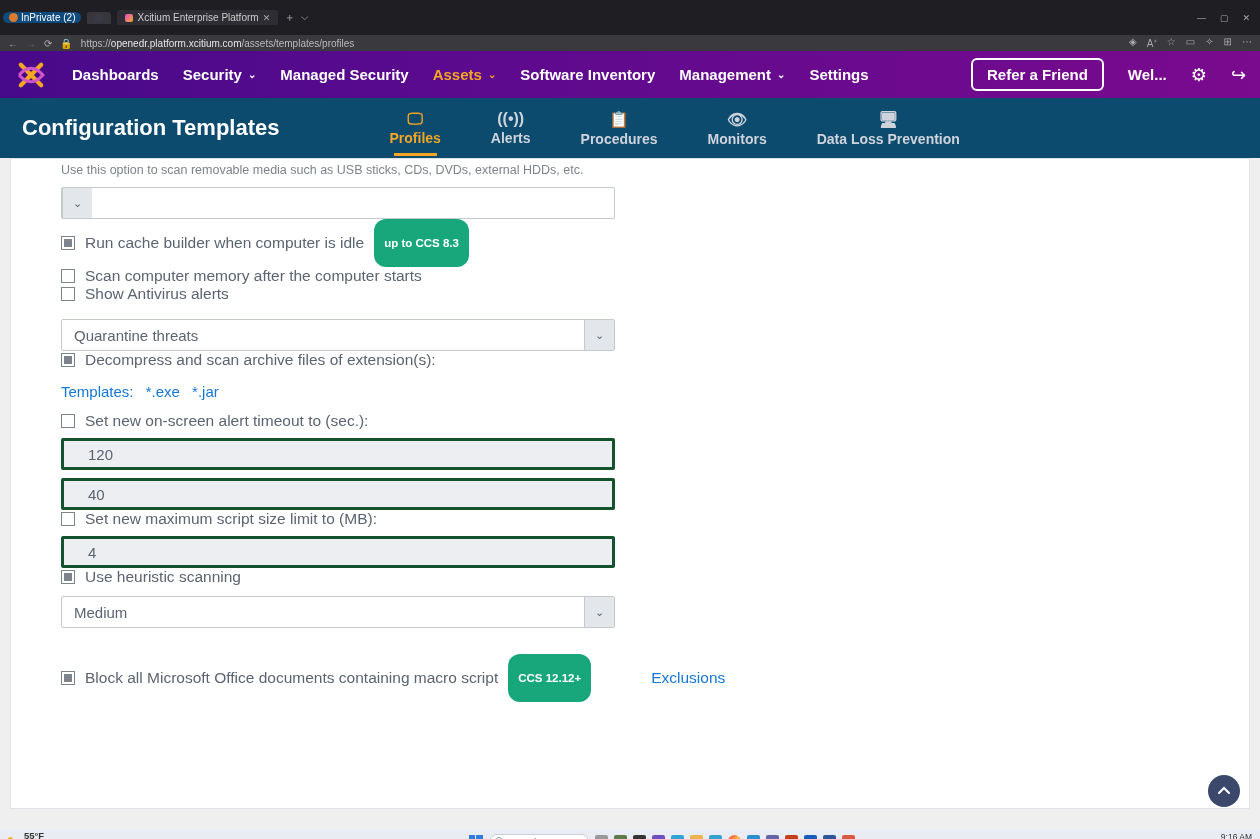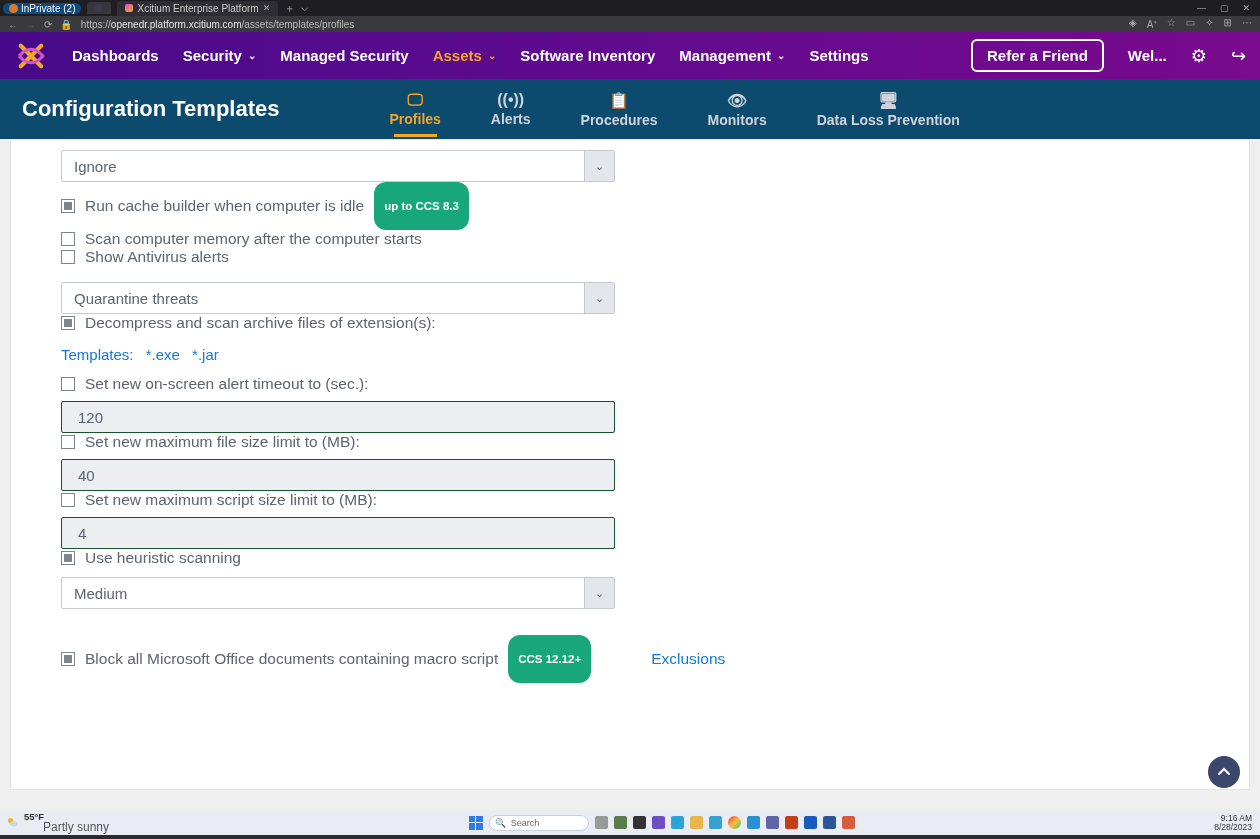--- a/index.html
+++ b/index.html
@@ -1,19 +1,19 @@
 <!DOCTYPE html>
 <html><head>
 <meta charset="utf-8">
 <style>
 * { margin: 0; padding: 0; box-sizing: border-box; font-family: "Segoe UI", Arial, sans-serif; }
 html, body { width: 1260px; height: 839px; overflow: hidden; background: #2a2a2a; }
 
 
-.titlebar { height: 16px; background: #1f1f23; display: flex; align-items: center; color: #ccc; font-size: 10px; }
+.titlebar { height: 35px; background: #1f1f23; display: flex; align-items: center; color: #ccc; font-size: 10px; }
 .titlebar .inprivate { background: #0f4a7d; color: #fff; border-radius: 9px; padding: 0 6px; margin-left: 3px; display: flex; align-items: center; gap: 3px; }
 .titlebar .inprivate .avatar { width: 9px; height: 9px; background: #d97a2e; border-radius: 50%; }
 .titlebar .tab { display: flex; align-items: center; gap: 4px; background: #36363c; padding: 2px 8px; margin-left: 6px; border-radius: 3px 3px 0 0; }
 .titlebar .tab .favicon { width: 8px; height: 8px; border-radius: 2px; }
 .titlebar .tab.notepad .favicon { background: #3a3a44; }
 .titlebar .tab.xcitium .favicon { background: linear-gradient(135deg,#e04ecb,#f5a623); }
 .titlebar .tab.xcitium { background: #2d2d33; }
 .titlebar .tab .close { color: #aaa; font-size: 9px; }
 .titlebar .newtab { margin-left: 6px; color: #aaa; font-size: 11px; }
 .titlebar .spacer { flex: 1; }
@@ -57,21 +57,21 @@
 .row { display:flex; align-items:center; gap:10px; }
 .chk { width:14px; height:14px; border:1.6px solid #7d848c; background:#fff; display:inline-flex; align-items:center; justify-content:center; cursor:pointer; flex-shrink:0;}
 .chk.indet::after { content:""; width:8px; height:8px; background:#7d848c; }
 .lbl { color:#5b6470; font-size:15.5px; }
 .badge { background:#18a77b; color:#fff; font-size:11.5px; font-weight:700; border-radius:12px; padding:18px 10px; }
 
 .ext-line { margin-top: 14px; font-size:15px; }
 .ext-line .k { color:#1577d6; }
 .ext-line .v { color:#1577d6; margin-left:8px; }
 
-.num-field { width:554px; height:32px; background:#eceef1; border:1px solid #14532d; border-radius:2px; padding:0 16px; color:#5b6470; font-size:15px; display:flex; align-items:center; margin-top:8px; }
+.num-field { width:554px; height:32px; background:#eceef1; border:3px solid #14532d; border-radius:2px; padding:0 24px; color:#5b6470; font-size:15px; display:flex; align-items:center; margin-top:8px; }
 
 .link { color:#1577d6; font-size:15.5px; cursor:pointer; margin-left:50px;}
 
 .row-tight { margin-top: 12px; }
 
 .scroll-top { position:absolute; right:20px; bottom:22px; width:32px; height:32px; border-radius:50%; background:#3b486c; color:#fff; display:flex; align-items:center; justify-content:center; font-size:14px; cursor:pointer;}
 
 
 .taskbar { height:25px; background:#e9edf3; display:flex; align-items:center; color:#333; font-size:10px; }
 .taskbar .weather { display:flex; align-items:center; gap:5px; padding-left:6px;}
@@ -193,22 +193,22 @@
     <div class="sub-tab">
         <span class="ic">🖥</span>
         <span>Data Loss Prevention</span>
       </div>
   </div>
 </div>
 
 <div class="page-wrap">
   <div class="card">
 
+    <div class="help-line">Use this option to scan removable media such as USB sticks, CDs, DVDs, external HDDs, etc.</div>
     <div class="select">
-      <div class="val">Ignore</div>
       <div class="arrow">⌄</div>
     </div>
 
     <div class="row">
       <span class="chk indet"></span>
       <span class="lbl">Run cache builder when computer is idle</span>
       <span class="badge">up to CCS 8.3</span>
     </div>
 
     <div class="row">
@@ -238,24 +238,20 @@
     </div>
 
     <div class="row row-tight">
       <span class="chk"></span>
       <span class="lbl">Set new on-screen alert timeout to (sec.):</span>
     </div>
     <div class="num-field">
         <span>120</span>
       </div>
 
-    <div class="row">
-      <span class="chk"></span>
-      <span class="lbl">Set new maximum file size limit to (MB):</span>
-    </div>
     <div class="num-field">
         <span>40</span>
       </div>
 
     <div class="row">
       <span class="chk"></span>
       <span class="lbl">Set new maximum script size limit to (MB):</span>
     </div>
     <div class="num-field">
         <span>4</span>

